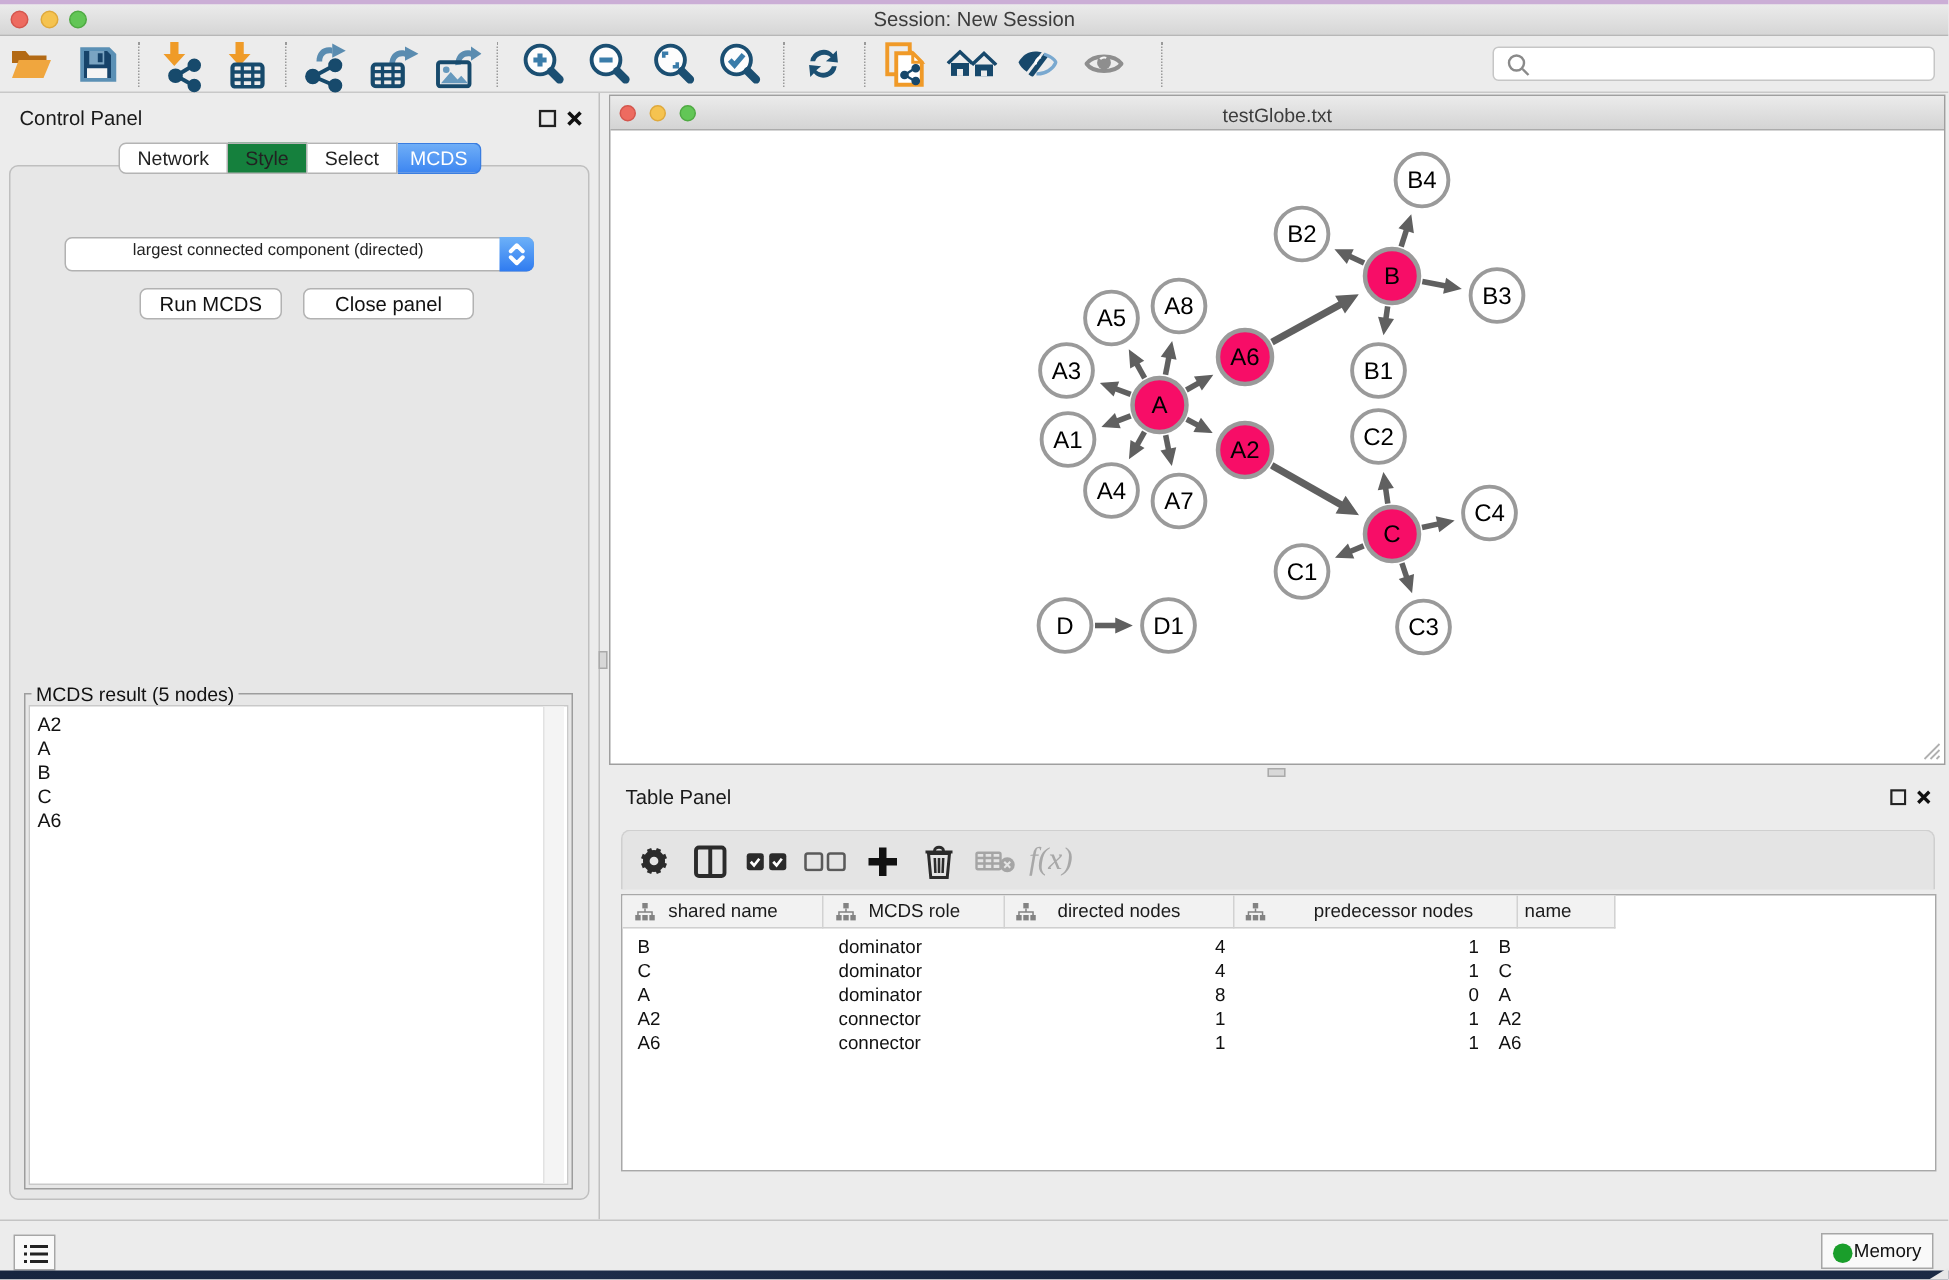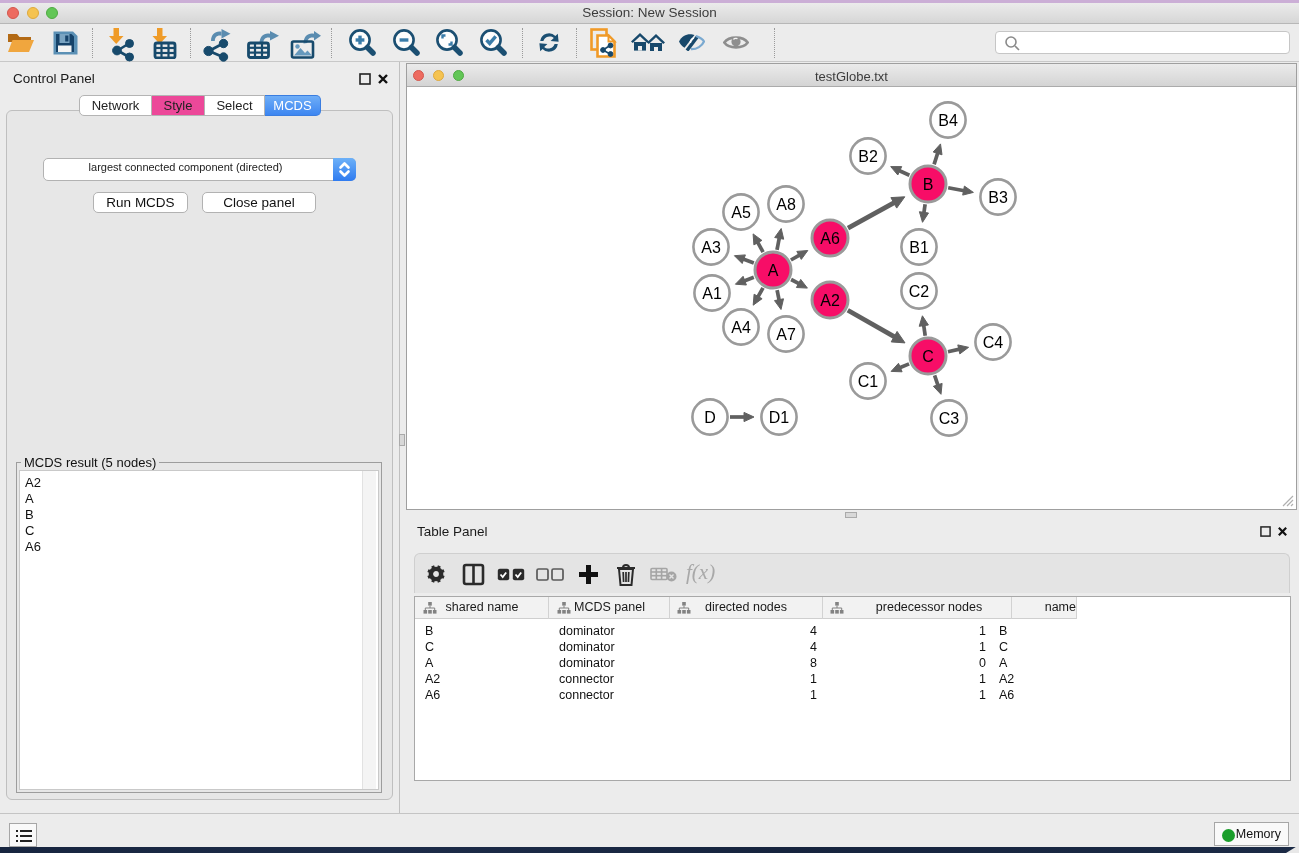--- a/index.html
+++ b/index.html
@@ -155,21 +155,21 @@
       <rect x="1" y="1" width="10" height="10" fill="none" stroke="#222" stroke-width="1.6"></rect>
     </svg>
  <svg class="abs" style="left:377px;top:11px" width="12" height="12" viewBox="0 0 12 12">
       <path d="M2 2 L10 10 M10 2 L2 10" stroke="#111" stroke-width="2.4"></path>
     </svg>
 
  <div class="abs" style="left:6px;top:48px;width:387px;height:690px;background:#e7e7e7;border:1px solid #bfbfbf;border-radius:6px"></div>
 
  <div class="abs" style="left:79px;top:33px;height:21px;display:flex;font-size:13px">
   <div style="width:73px;background:#fff;border:1px solid #b4b4b4;border-radius:5px 0 0 5px;text-align:center;line-height:20px;color:#222">Network</div>
-  <div style="width:53px;background:#ec4899;border:1px solid #b4b4b4;border-left:none;text-align:center;line-height:20px;color:#222">Style</div>
+  <div style="width:53px;background:#15803d;border:1px solid #b4b4b4;border-left:none;text-align:center;line-height:20px;color:#222">Style</div>
   <div style="width:60px;background:#fff;border:1px solid #b4b4b4;border-left:none;text-align:center;line-height:20px;color:#222">Select</div>
   <div style="width:56px;background:linear-gradient(#6faef7,#3d86f1);border:1px solid #3a7de0;border-left:none;border-radius:0 5px 5px 0;text-align:center;line-height:20px;color:#fff">MCDS</div>
  </div>
 
  <div class="abs" style="left:43px;top:96px;width:313px;height:23px;background:#fff;border:1px solid #b2b2b2;border-radius:5px">
    <div class="abs" style="left:0;right:28px;top:2px;text-align:center;font-size:11px;color:#222;white-space:nowrap">largest connected component (directed)</div>
    <div class="abs" style="right:-1px;top:-1px;width:23px;height:23px;background:linear-gradient(#6db1f8,#2f7bf0);border-radius:0 5px 5px 0">
      <svg width="23" height="23" viewBox="0 0 23 23">
           <path d="M7.5 9.5 L11.5 5.5 L15.5 9.5 M7.5 13.5 L11.5 17.5 L15.5 13.5" fill="none" stroke="#fff" stroke-width="2.6" stroke-linecap="round" stroke-linejoin="round"></path>
         </svg>
@@ -356,21 +356,21 @@
   <div class="abs" style="left:1px;top:0;width:133px;height:22px;border-right:1px solid #d2d2d2;text-align:center;font-size:12.5px;color:#1a1a1a;line-height:21px">shared name</div>
   <svg class="abs" style="left:8px;top:5px" width="14" height="13" viewBox="0 0 14 13">
         <g fill="#828282">
           <rect x="5.2" y="0" width="3.6" height="3.6"></rect>
           <rect x="0.5" y="8" width="3.6" height="3.6"></rect>
           <rect x="5.2" y="8" width="3.6" height="3.6"></rect>
           <rect x="9.9" y="8" width="3.6" height="3.6"></rect>
         </g>
         <path d="M7 3.6 V6 M2.3 8 V6 H11.7 V8" stroke="#828282" fill="none" stroke-width="1"></path>
       </svg>
-  <div class="abs" style="left:135px;top:0;width:120px;height:22px;border-right:1px solid #d2d2d2;text-align:center;font-size:12.5px;color:#1a1a1a;line-height:21px">MCDS panel</div>
+  <div class="abs" style="left:135px;top:0;width:120px;height:22px;border-right:1px solid #d2d2d2;text-align:center;font-size:12.5px;color:#1a1a1a;line-height:21px">MCDS role</div>
   <svg class="abs" style="left:142px;top:5px" width="14" height="13" viewBox="0 0 14 13">
         <g fill="#828282">
           <rect x="5.2" y="0" width="3.6" height="3.6"></rect>
           <rect x="0.5" y="8" width="3.6" height="3.6"></rect>
           <rect x="5.2" y="8" width="3.6" height="3.6"></rect>
           <rect x="9.9" y="8" width="3.6" height="3.6"></rect>
         </g>
         <path d="M7 3.6 V6 M2.3 8 V6 H11.7 V8" stroke="#828282" fill="none" stroke-width="1"></path>
       </svg>
   <div class="abs" style="left:255px;top:0;width:153px;height:22px;border-right:1px solid #d2d2d2;text-align:center;font-size:12.5px;color:#1a1a1a;line-height:21px">directed nodes</div>
@@ -386,21 +386,21 @@
   <div class="abs" style="left:432px;top:0;width:165px;height:22px;border-right:1px solid #d2d2d2;text-align:center;font-size:12.5px;color:#1a1a1a;line-height:21px">predecessor nodes</div>
   <svg class="abs" style="left:415px;top:5px" width="14" height="13" viewBox="0 0 14 13">
         <g fill="#828282">
           <rect x="5.2" y="0" width="3.6" height="3.6"></rect>
           <rect x="0.5" y="8" width="3.6" height="3.6"></rect>
           <rect x="5.2" y="8" width="3.6" height="3.6"></rect>
           <rect x="9.9" y="8" width="3.6" height="3.6"></rect>
         </g>
         <path d="M7 3.6 V6 M2.3 8 V6 H11.7 V8" stroke="#828282" fill="none" stroke-width="1"></path>
       </svg>
-  <div class="abs" style="left:573px;top:0;width:89px;height:22px;border-right:1px solid #d2d2d2;text-align:right;font-size:12.5px;color:#1a1a1a;line-height:21px">name</div>
+  <div class="abs" style="left:573px;top:0;width:89px;height:22px;border-right:1px solid #d2d2d2;text-align:center;font-size:12.5px;color:#1a1a1a;line-height:21px">name</div>
   <div class="abs" style="left:10px;top:27px;font-size:12.5px;color:#111">B</div>
   <div class="abs" style="left:144px;top:27px;font-size:12.5px;color:#111">dominator</div>
   <div class="abs" style="left:302px;top:27px;width:100px;text-align:right;font-size:12.5px;color:#111">4</div>
   <div class="abs" style="left:471px;top:27px;width:100px;text-align:right;font-size:12.5px;color:#111">1</div>
   <div class="abs" style="left:584px;top:27px;font-size:12.5px;color:#111">B</div>
   <div class="abs" style="left:10px;top:43px;font-size:12.5px;color:#111">C</div>
   <div class="abs" style="left:144px;top:43px;font-size:12.5px;color:#111">dominator</div>
   <div class="abs" style="left:302px;top:43px;width:100px;text-align:right;font-size:12.5px;color:#111">4</div>
   <div class="abs" style="left:471px;top:43px;width:100px;text-align:right;font-size:12.5px;color:#111">1</div>
   <div class="abs" style="left:584px;top:43px;font-size:12.5px;color:#111">C</div>

